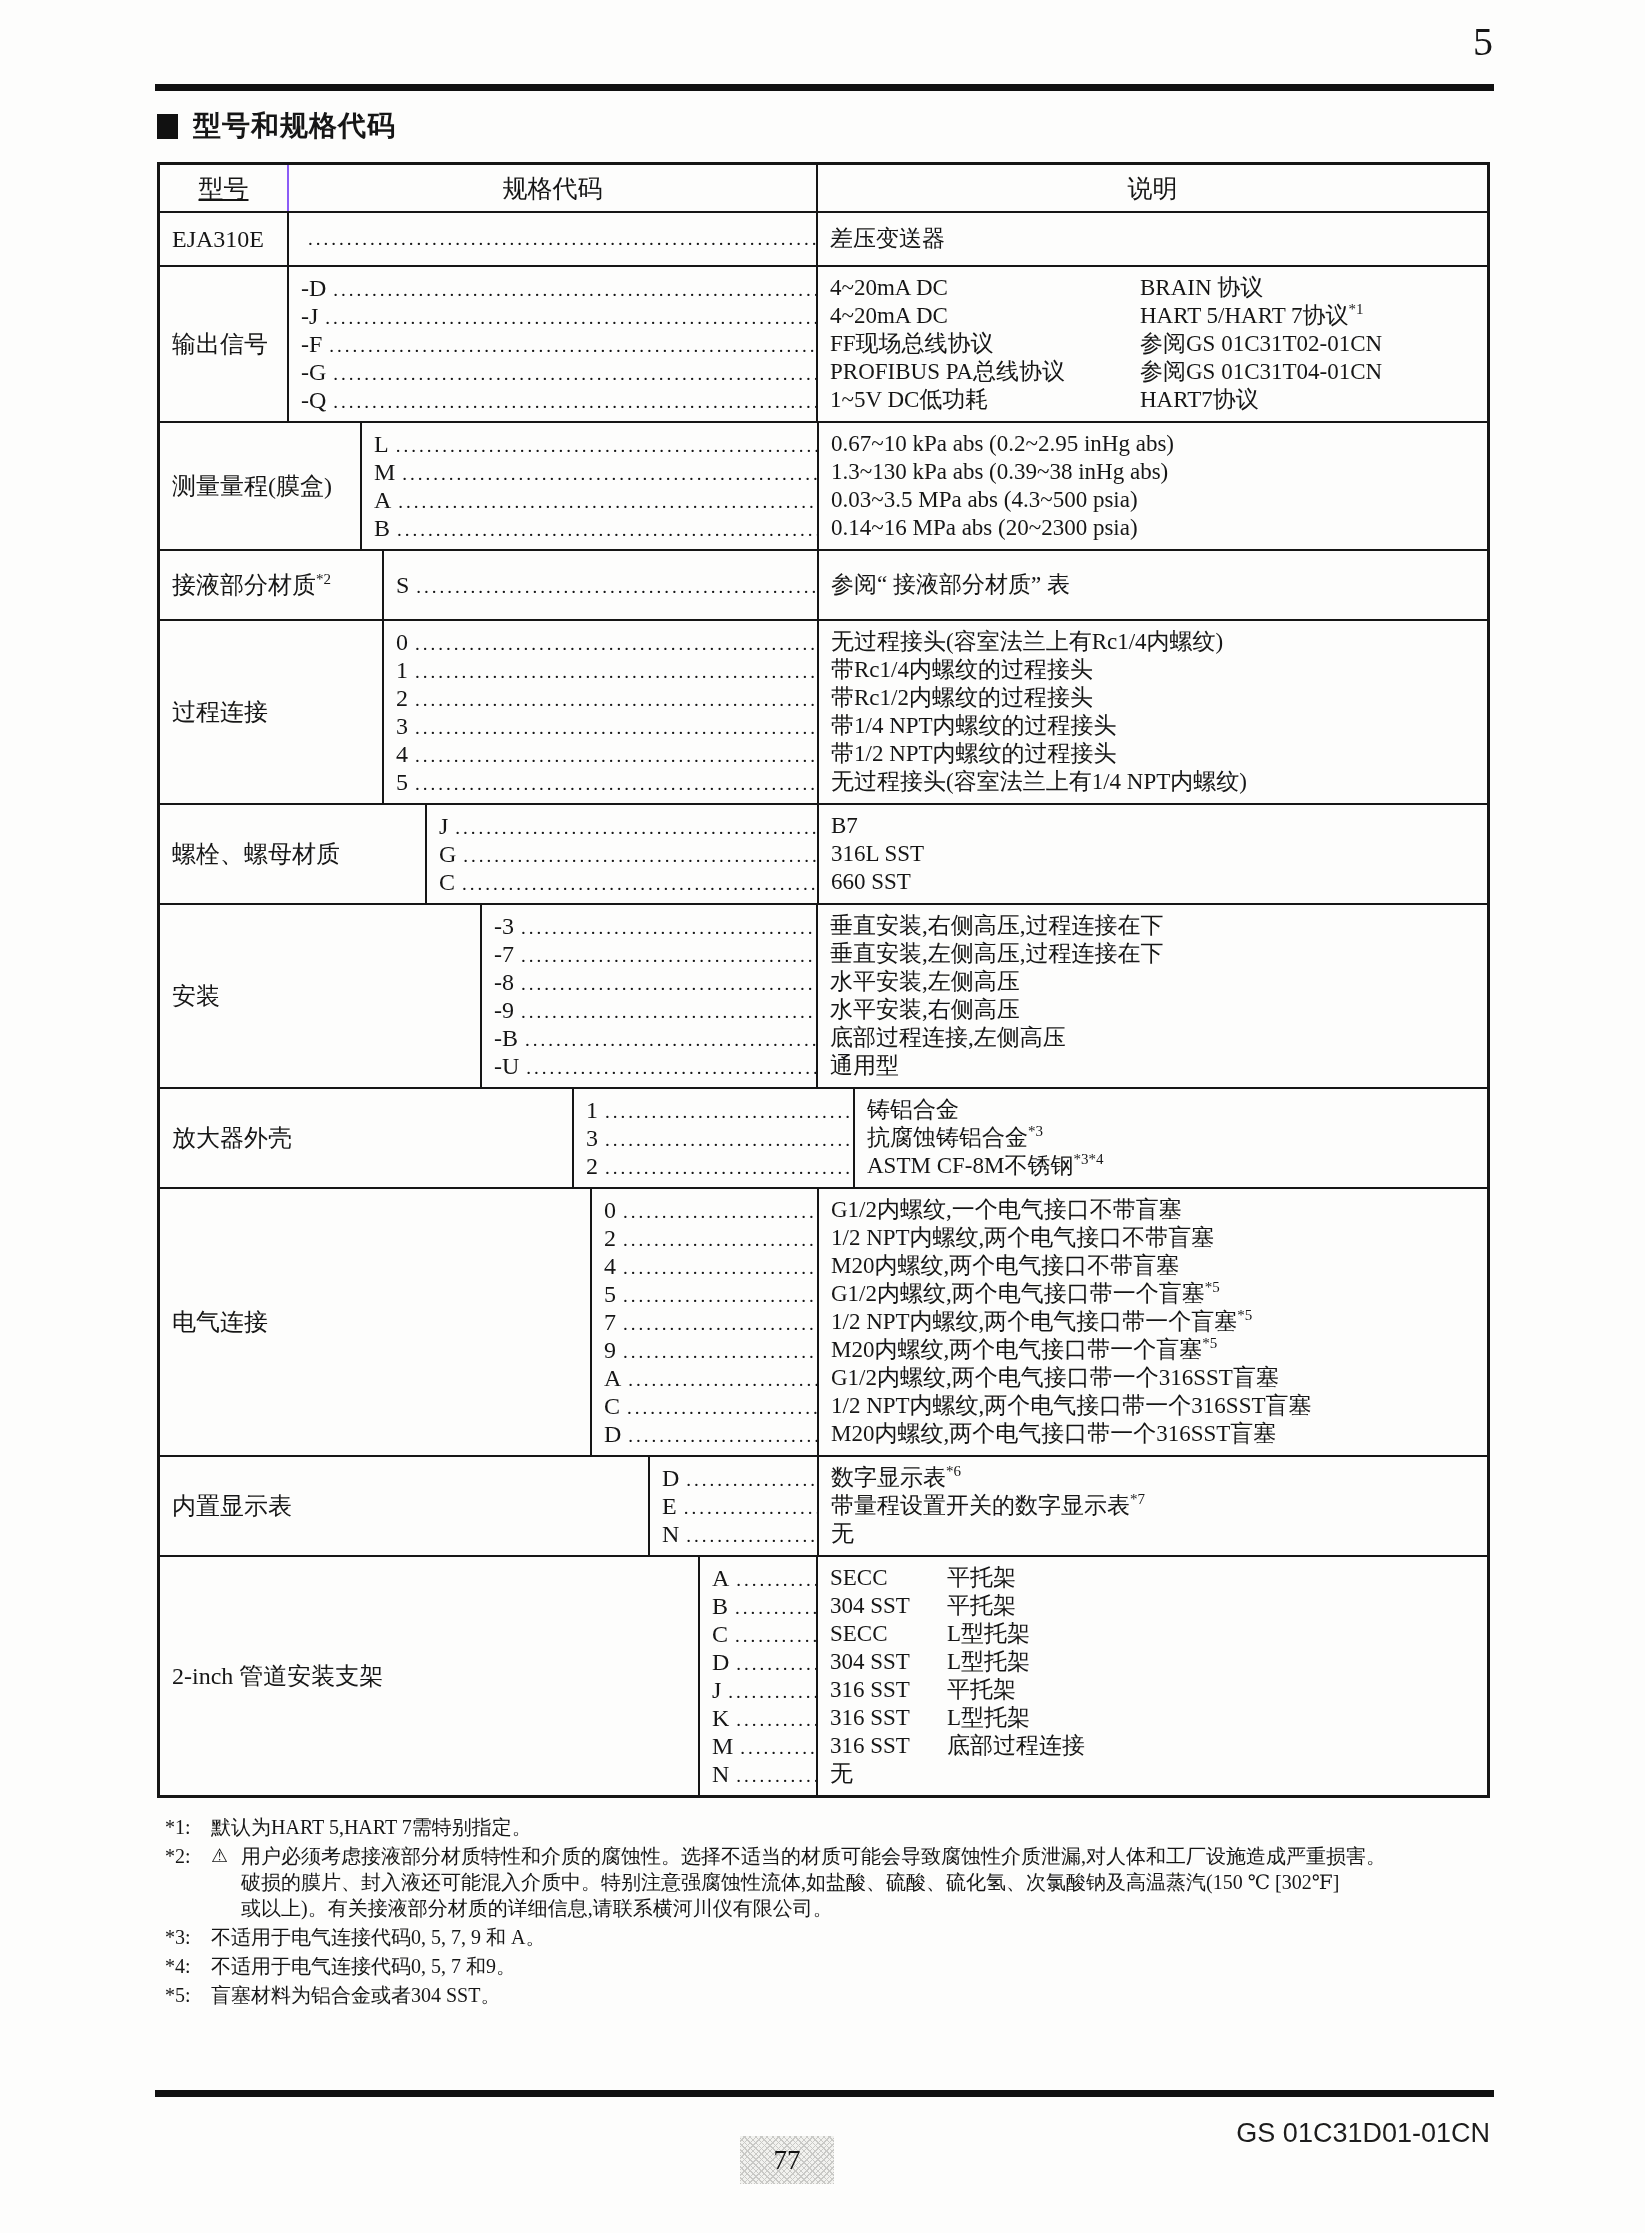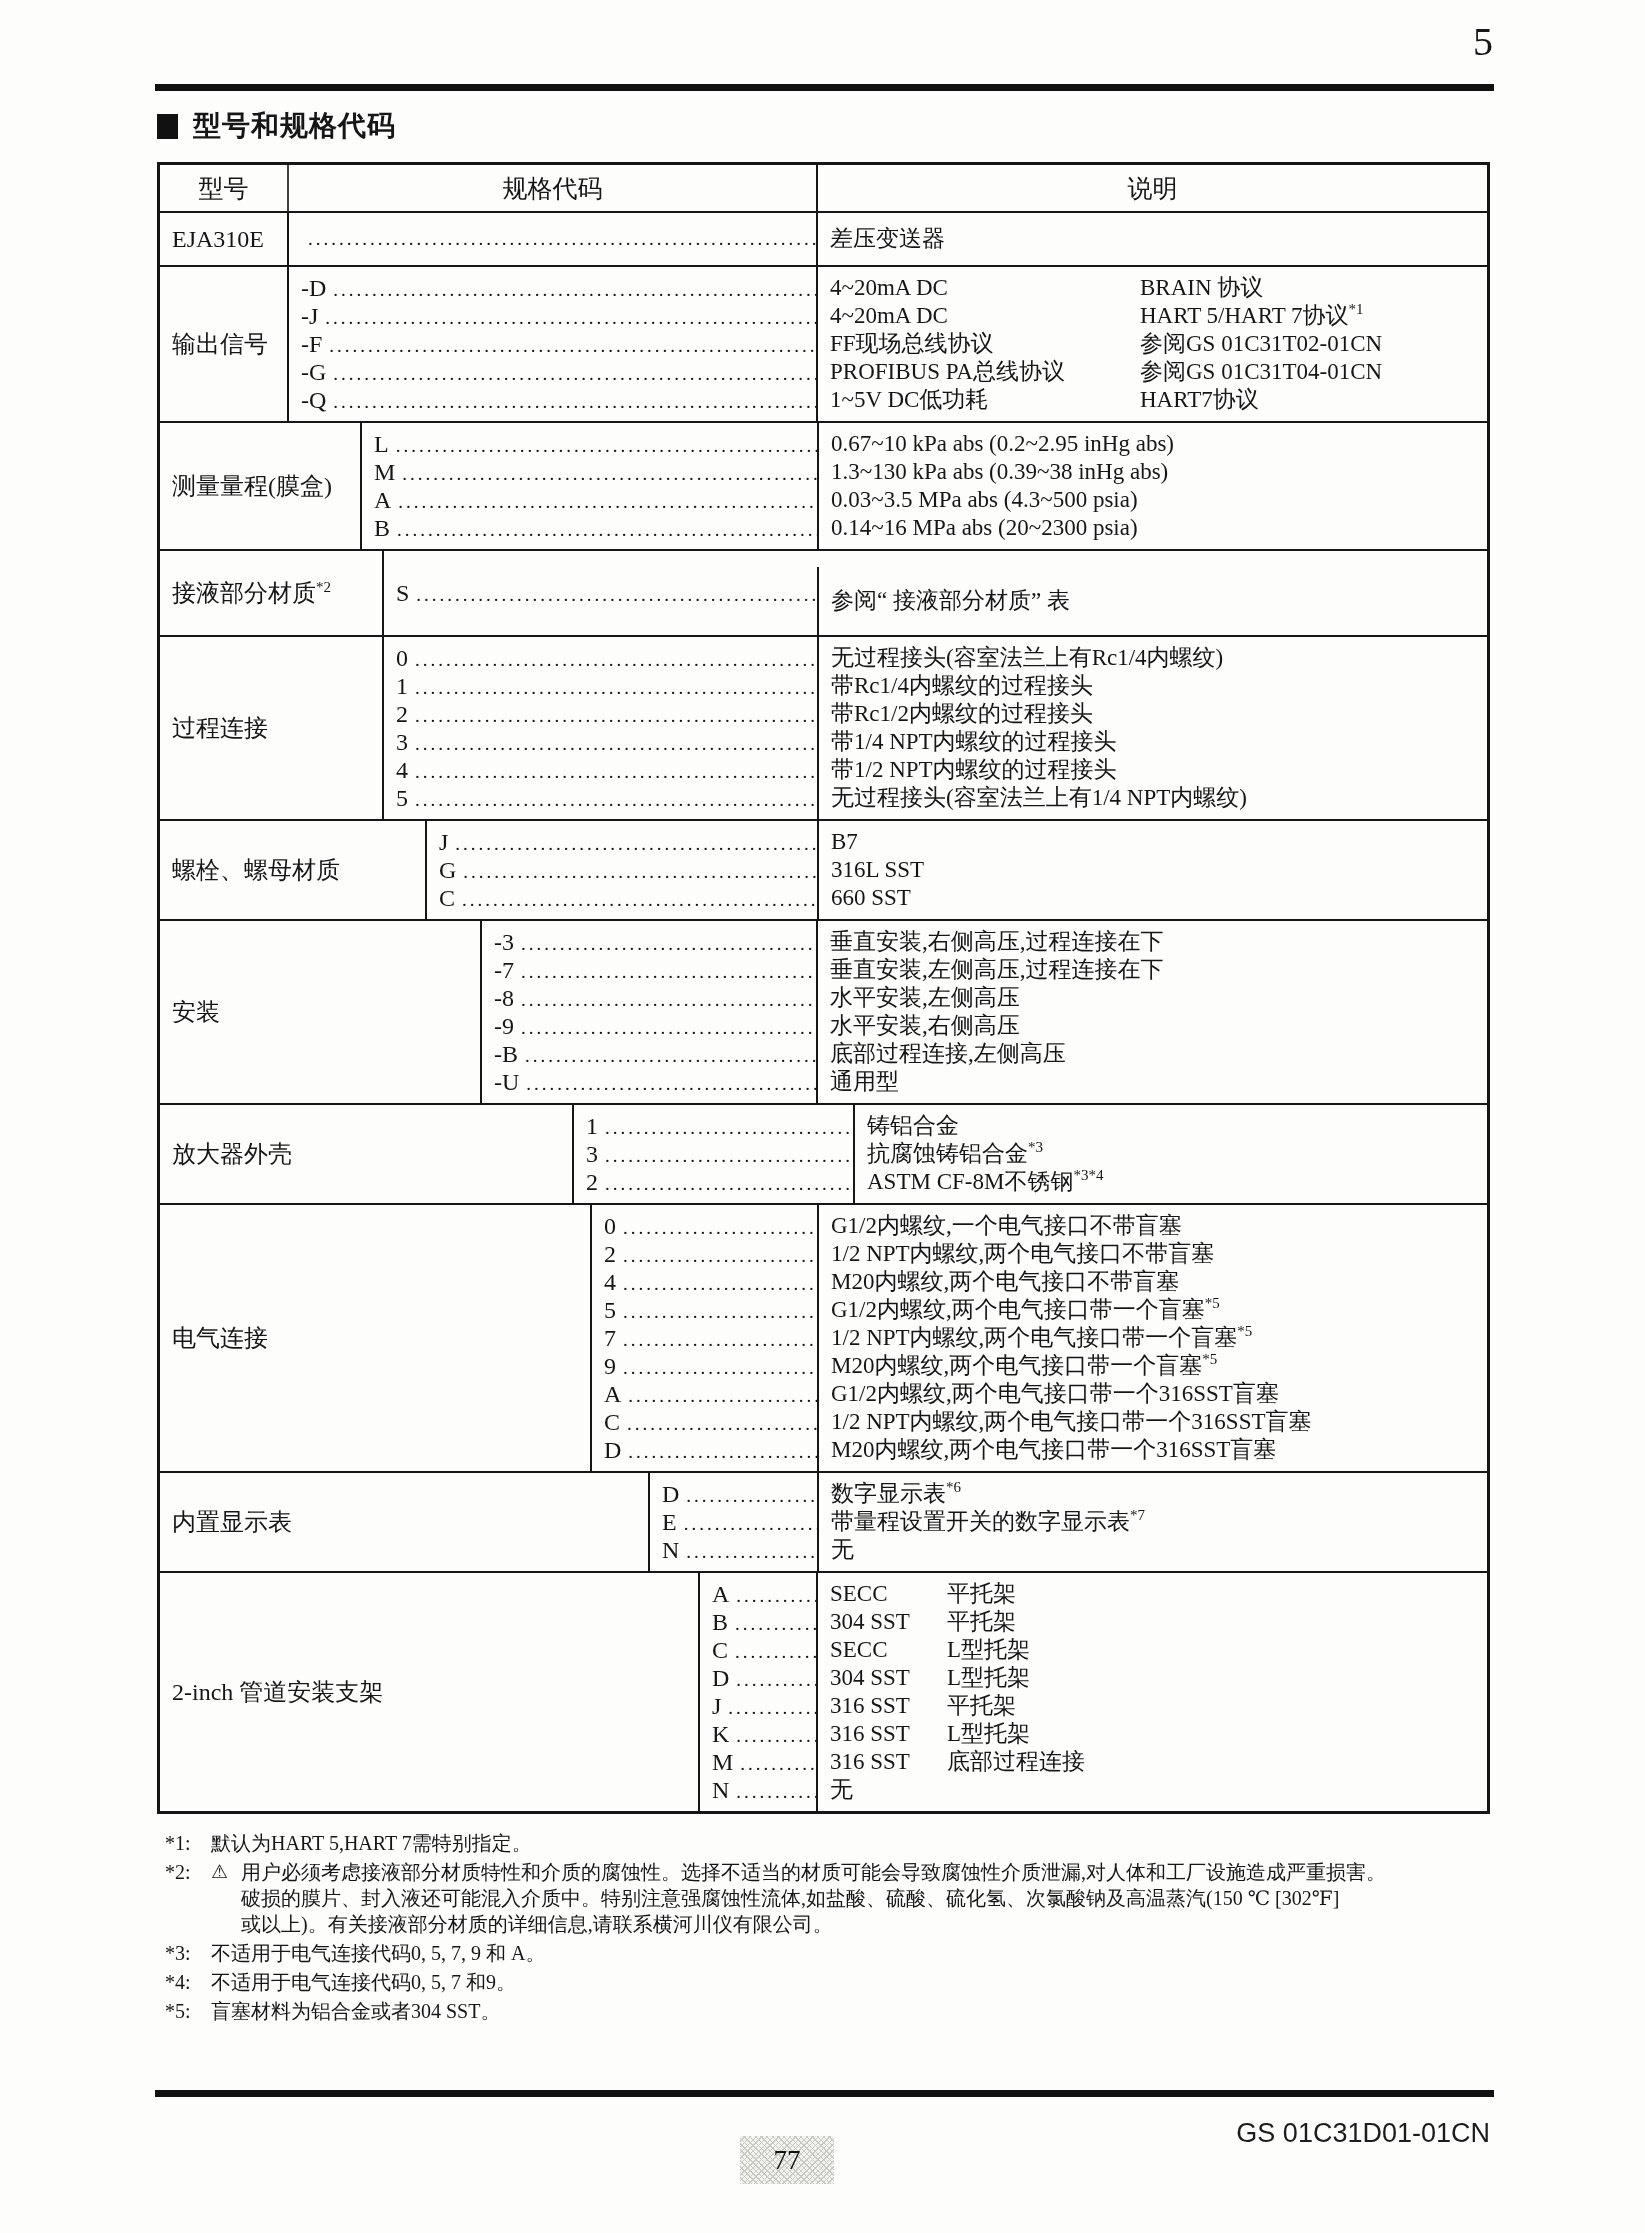--- a/index.html
+++ b/index.html
@@ -28,21 +28,21 @@
   .section-title { font-family: "Liberation Sans", "DejaVu Sans", sans-serif; font-weight: bold; font-size: 28px; letter-spacing: 1px; }
 
   .spec-table {
     margin: 19px 0 0 157px;
     width: 1333px;
     border: 3px solid #161616;
     background: #fdfdfc;
   }
   .thead { display: flex; height: 48px; border-bottom: 2px solid #161616; }
   .hcell { display: flex; align-items: center; justify-content: center; font-size: 25px; }
-  .hcell-model { width: 129px; border-right: 2px solid #404040; }
+  .hcell-model { width: 129px; border-right: 2px solid #8b5cf6; text-decoration: underline; }
   .hcell-spec  { width: 529px; border-right: 2px solid #161616; }
   .hcell-desc  { flex: 1; }
 
   .trow-group { display: flex; align-items: stretch; border-top: 2px solid #161616; }
   .trow-group:first-child { border-top: none; }
   .glabel {
     display: flex; align-items: center;
     padding-left: 12px;
     border-right: 2px solid #161616;
     font-size: 24px; line-height: 30px;
@@ -182,21 +182,21 @@
           <div class="trow-group">
             <div class="glabel" style="width: 224px;">
               <span><span>接液部分材质</span><sup>*2</sup></span>
             </div>
             <div class="codecol" style="width: 433px; padding: 20px 0px;">
               <div class="cline">
                 <span class="code">S</span>
                 <span class="dots"></span>
               </div>
             </div>
-            <div class="desccol" style="padding: 20px 0px 20px 12px; margin-top: 16px;">
+            <div class="desccol" style="padding: 20px 0px 20px 12px;">
               <div class="dline"><span class="dmain">参阅“ 接液部分材质” 表</span></div>
             </div>
           </div>
           <div class="trow-group">
             <div class="glabel" style="width: 224px;">
               <span><span>过程连接</span></span>
             </div>
             <div class="codecol" style="width: 433px; padding: 7px 0px;">
               <div class="cline">
                 <span class="code">0</span>

